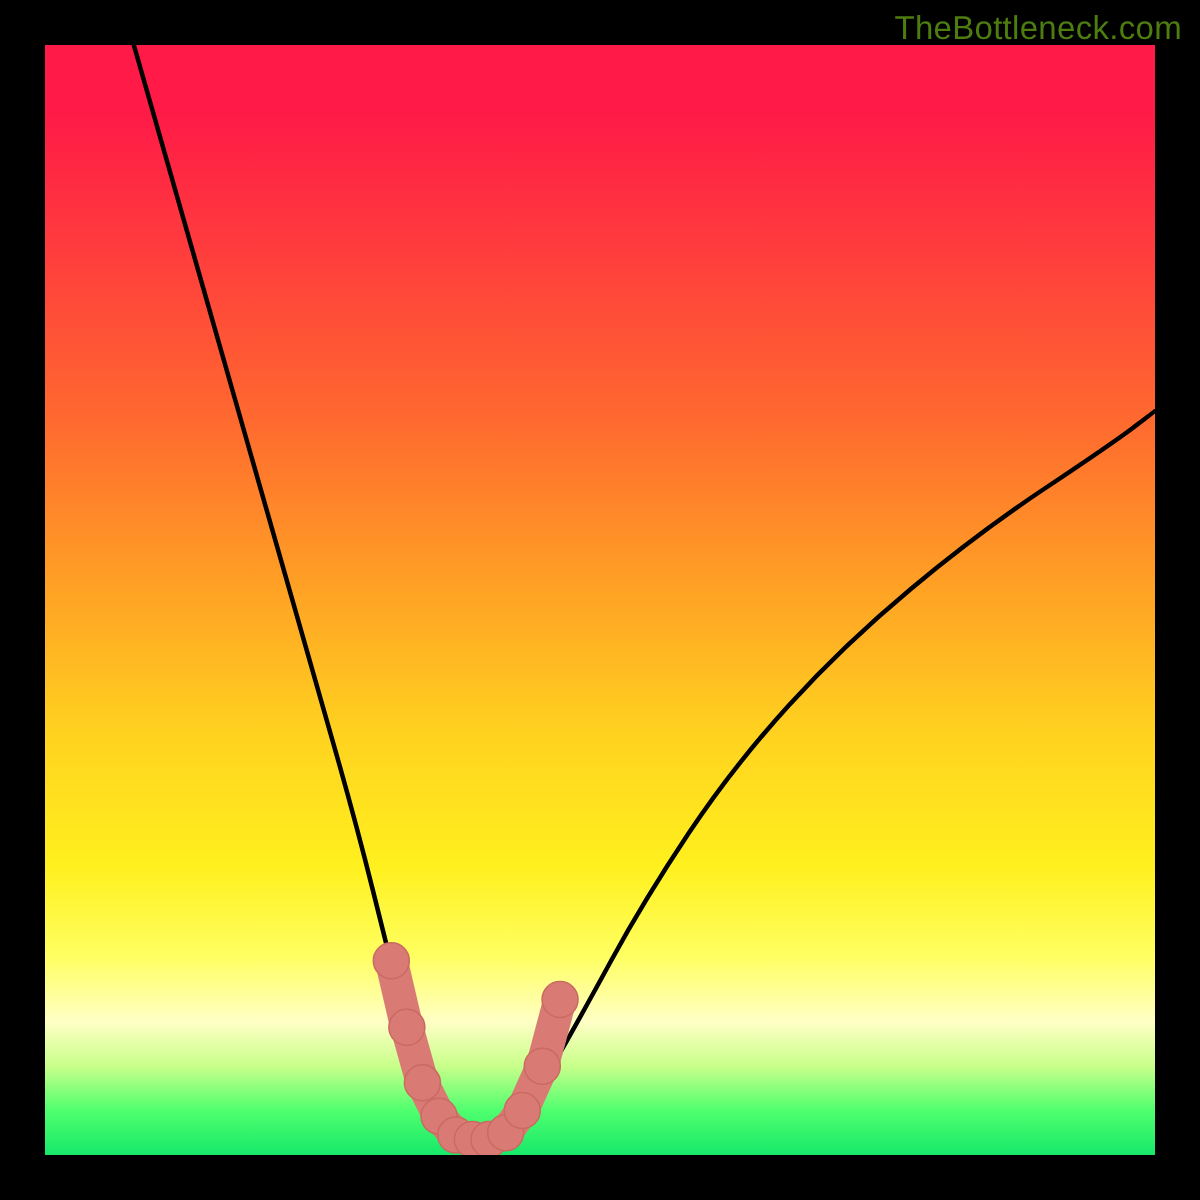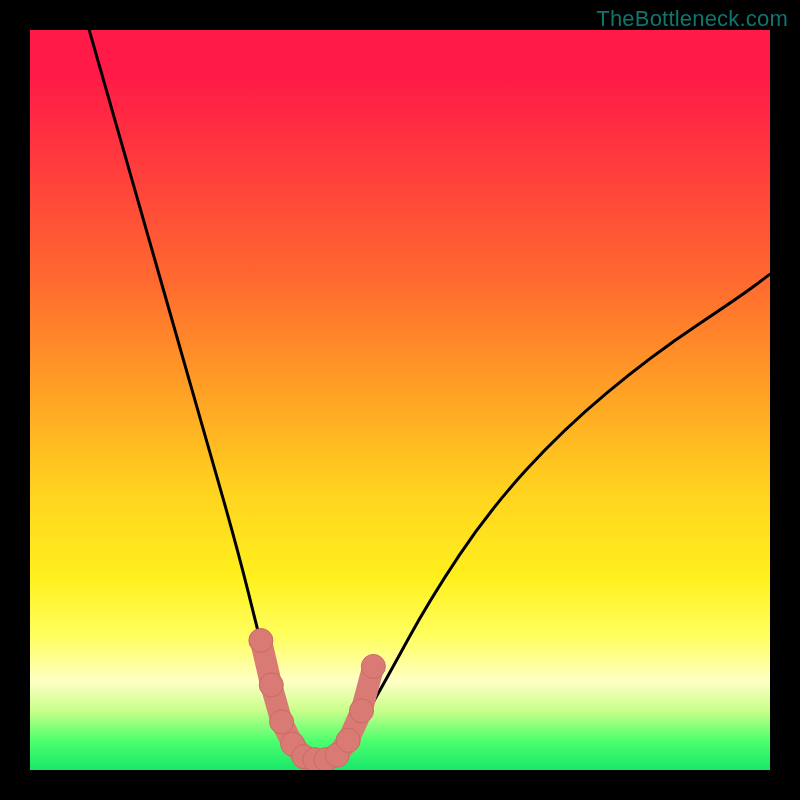--- a/index.html
+++ b/index.html
@@ -53,21 +53,21 @@
     position: absolute;
     left: 0;
     top: 0;
     width: 740px;
     height: 740px;
   }
   .watermark {
     position: absolute;
     top: 6px;
     right: 12px;
-    color: #0f766e;
+    color: #4d7c0f;
     font-size: 22px;
     letter-spacing: 0.2px;
   }
 </style>
 </head>
 <body>
 
 <div class="frame">
   <div class="plot-area">
     <div class="gradient"></div>

